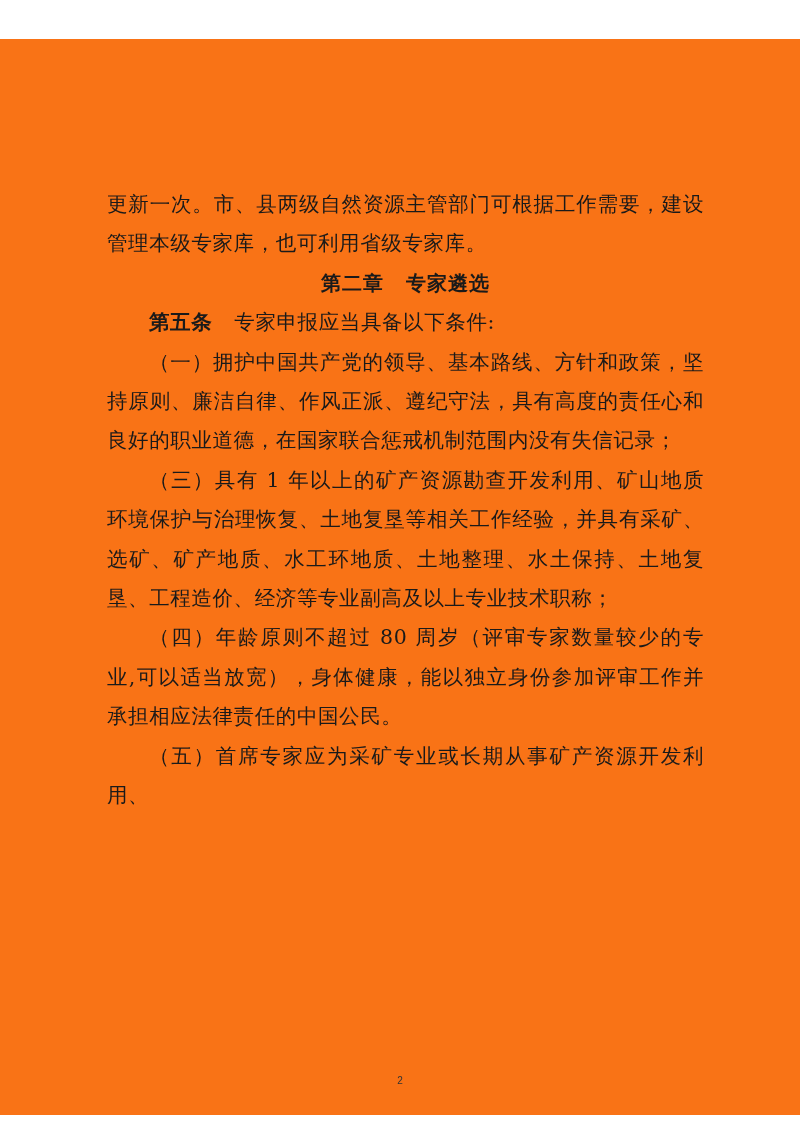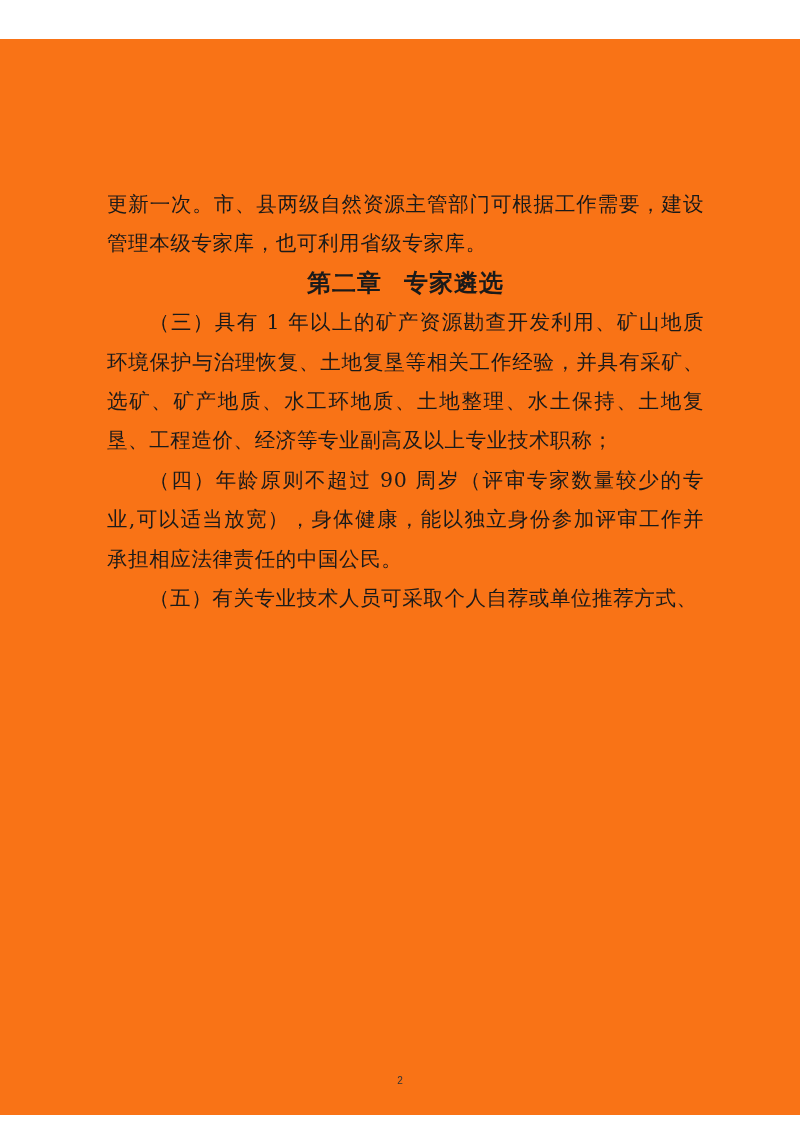--- a/index.html
+++ b/index.html
@@ -11,21 +11,21 @@
     position: absolute; left: 107px; top: 146px; width: 597px;
     font-family: "DejaVu Serif", "Liberation Serif", serif;
     font-size: 20.5px; line-height: 39.4px; color: #1a1a1a;
     text-align: justify; text-justify: inter-character;
     letter-spacing: 0.6px;
   }
   .p { margin: 0; }
   .indent { text-indent: 42px; }
   .heading {
     text-align: center; font-family: "DejaVu Sans", "Liberation Sans", sans-serif;
-    font-weight: bold; font-size: 24px; letter-spacing: 1px;
+    font-weight: bold; font-size: 20px; letter-spacing: 1px;
   }
   .heading .gap { display: inline-block; width: 22px; }
   .art {
     font-family: "DejaVu Sans", "Liberation Sans", sans-serif; font-weight: bold;
   }
   .art-gap { display: inline-block; width: 22px; }
   .page-num {
     position: absolute; left: 0; width: 800px; top: 1036px; text-align: center;
     font-family: "Liberation Sans", sans-serif; font-size: 10px; color: #333;
   }
@@ -33,20 +33,22 @@
 </head>
 <body>
 
 <div class="page">
   <div class="content">
     <p class="p">更新一次。市、县两级自然资源主管部门可根据工作需要，建设管理本级专家库，也可利用省级专家库。</p>
 
     <p class="p heading"><span>第二章</span><span class="gap"></span><span>专家遴选</span></p>
 
 
+    <p class="p indent"><span class="art">第五条</span><span class="art-gap"></span><span>专家申报应当具备以下条件:</span></p>
 
+    <p class="p indent">（一）拥护中国共产党的领导、基本路线、方针和政策，坚持原则、廉洁自律、作风正派、遵纪守法，具有高度的责任心和良好的职业道德，在国家联合惩戒机制范围内没有失信记录；</p>
     <p class="p indent">（三）具有 1 年以上的矿产资源勘查开发利用、矿山地质环境保护与治理恢复、土地复垦等相关工作经验，并具有采矿、选矿、矿产地质、水工环地质、土地整理、水土保持、土地复垦、工程造价、经济等专业副高及以上专业技术职称；</p>
-    <p class="p indent">（四）年龄原则不超过 90 周岁（评审专家数量较少的专业,可以适当放宽），身体健康，能以独立身份参加评审工作并承担相应法律责任的中国公民。</p>
-    <p class="p indent">（五）有关专业技术人员可采取个人自荐或单位推荐方式、</p>
+    <p class="p indent">（四）年龄原则不超过 80 周岁（评审专家数量较少的专业,可以适当放宽），身体健康，能以独立身份参加评审工作并承担相应法律责任的中国公民。</p>
+    <p class="p indent">（五）首席专家应为采矿专业或长期从事矿产资源开发利用、</p>
   </div>
 
   <div class="page-num">2</div>
 </div>
 
 </body></html>

